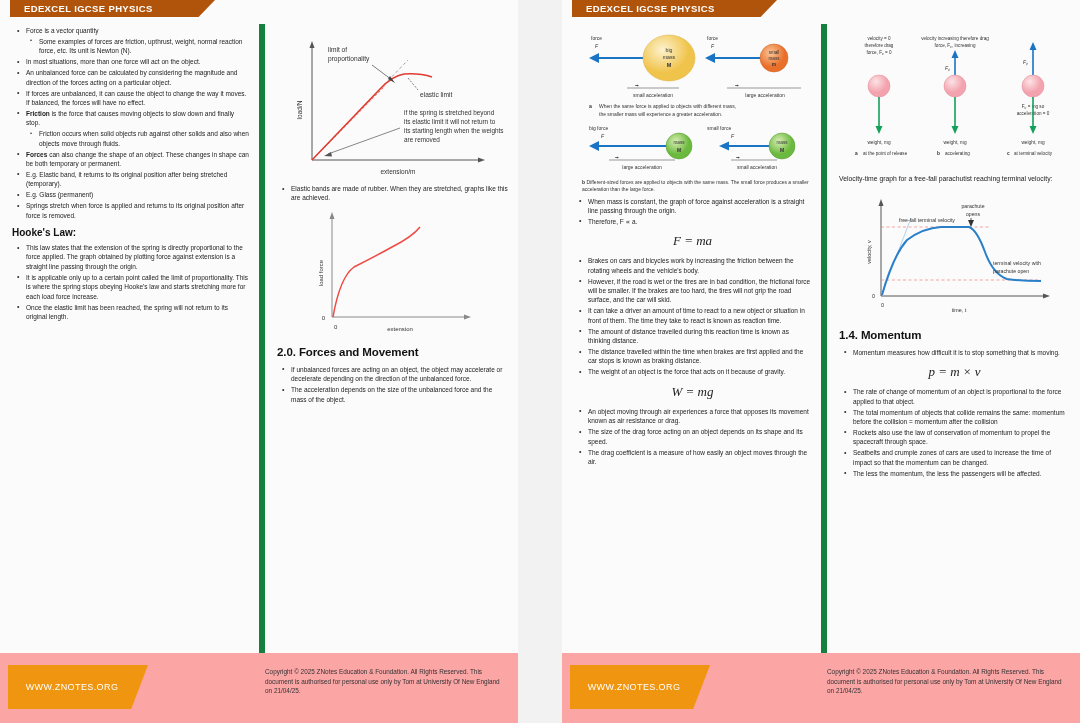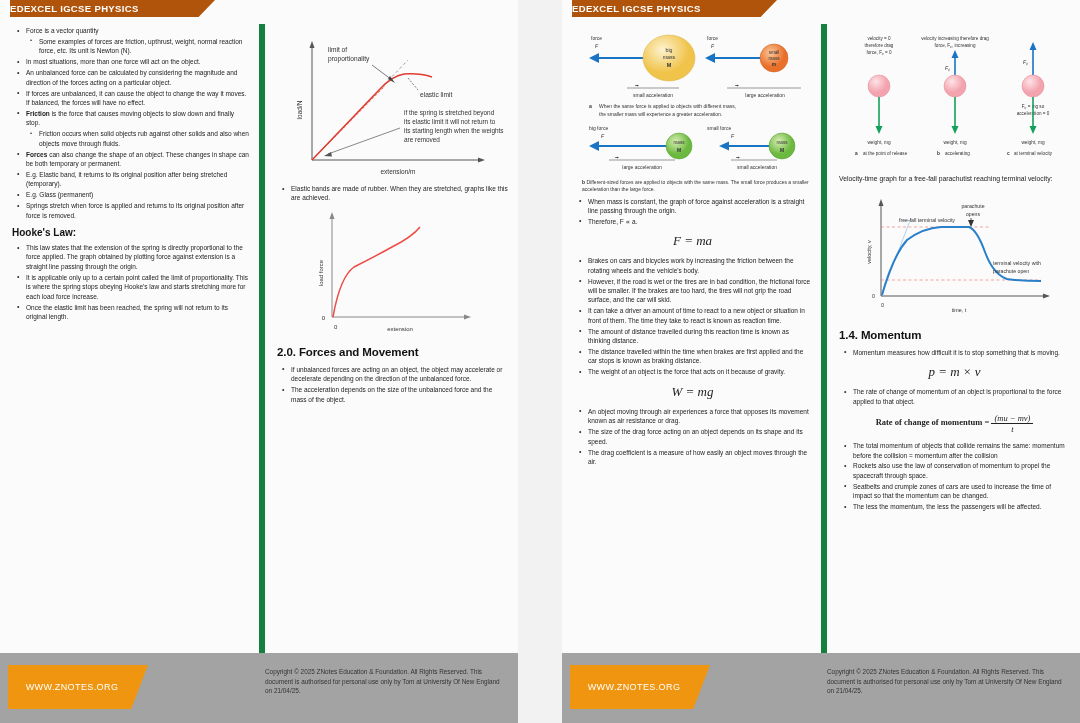--- a/index.html
+++ b/index.html
@@ -22,21 +22,21 @@
 
   
   .banner{
     position:absolute;top:0;left:10px;
     height:17px;width:205px;
     background:#b0540b;
     color:#ffffff;
     font-size:9.5px;font-weight:bold;
     letter-spacing:.35px;
     display:flex;align-items:center;
-    padding-left:0;
+    padding-left:14px;
     box-sizing:border-box;
     clip-path:polygon(0 0, 100% 0, 92% 100%, 0 100%);
   }
 
   
   .cols{
     position:absolute;top:24px;left:0;right:0;bottom:70px;
     display:flex;
   }
   .col{
@@ -89,21 +89,21 @@
   .frac .num{display:block;border-bottom:1px solid #222;padding:0 3px;}
   .frac .den{display:block;padding:0 3px;}
 
   
   .fig{margin:2px 0 4px 0;}
   .fig svg{display:block;margin:0 auto;}
 
   
   .footer{
     position:absolute;left:0;right:0;bottom:0;height:70px;
-    background:#a3a3a3;
+    background:#fca5a5;
   }
   .footlogo{
     position:absolute;left:8px;top:12px;
     width:140px;height:44px;
     background:#f0950f;
     color:#ffffff;
     font-size:9px;letter-spacing:.4px;
     display:flex;align-items:center;justify-content:center;
     clip-path:polygon(0 0, 100% 0, 88% 100%, 0 100%);
     padding-right:12px;box-sizing:border-box;
@@ -419,27 +419,20 @@
         <ul>
           <li>Momentum measures how difficult it is to stop something that is moving.</li>
         </ul>
 
         <div class="formula">p = m × v</div>
 
         <ul>
           <li>The rate of change of momentum of an object is proportional to the force applied to that object.</li>
         </ul>
 
-        <div class="formula" style="font-size:8.5px;">
-          <span class="rm" style="font-weight:bold;">Rate of change of momentum =</span>
-          <span class="frac">
-            <span class="num">(mu − mv)</span>
-            <span class="den">t</span>
-          </span>
-        </div>
 
         <ul>
           <li>The total momentum of objects that collide remains the same: momentum before the collision = momentum after the collision</li>
           <li>Rockets also use the law of conservation of momentum to propel the spacecraft through space.</li>
           <li>Seatbelts and crumple zones of cars are used to increase the time of impact so that the momentum can be changed.</li>
           <li>The less the momentum, the less the passengers will be affected.</li>
         </ul>
       </div>
     </div>
 

